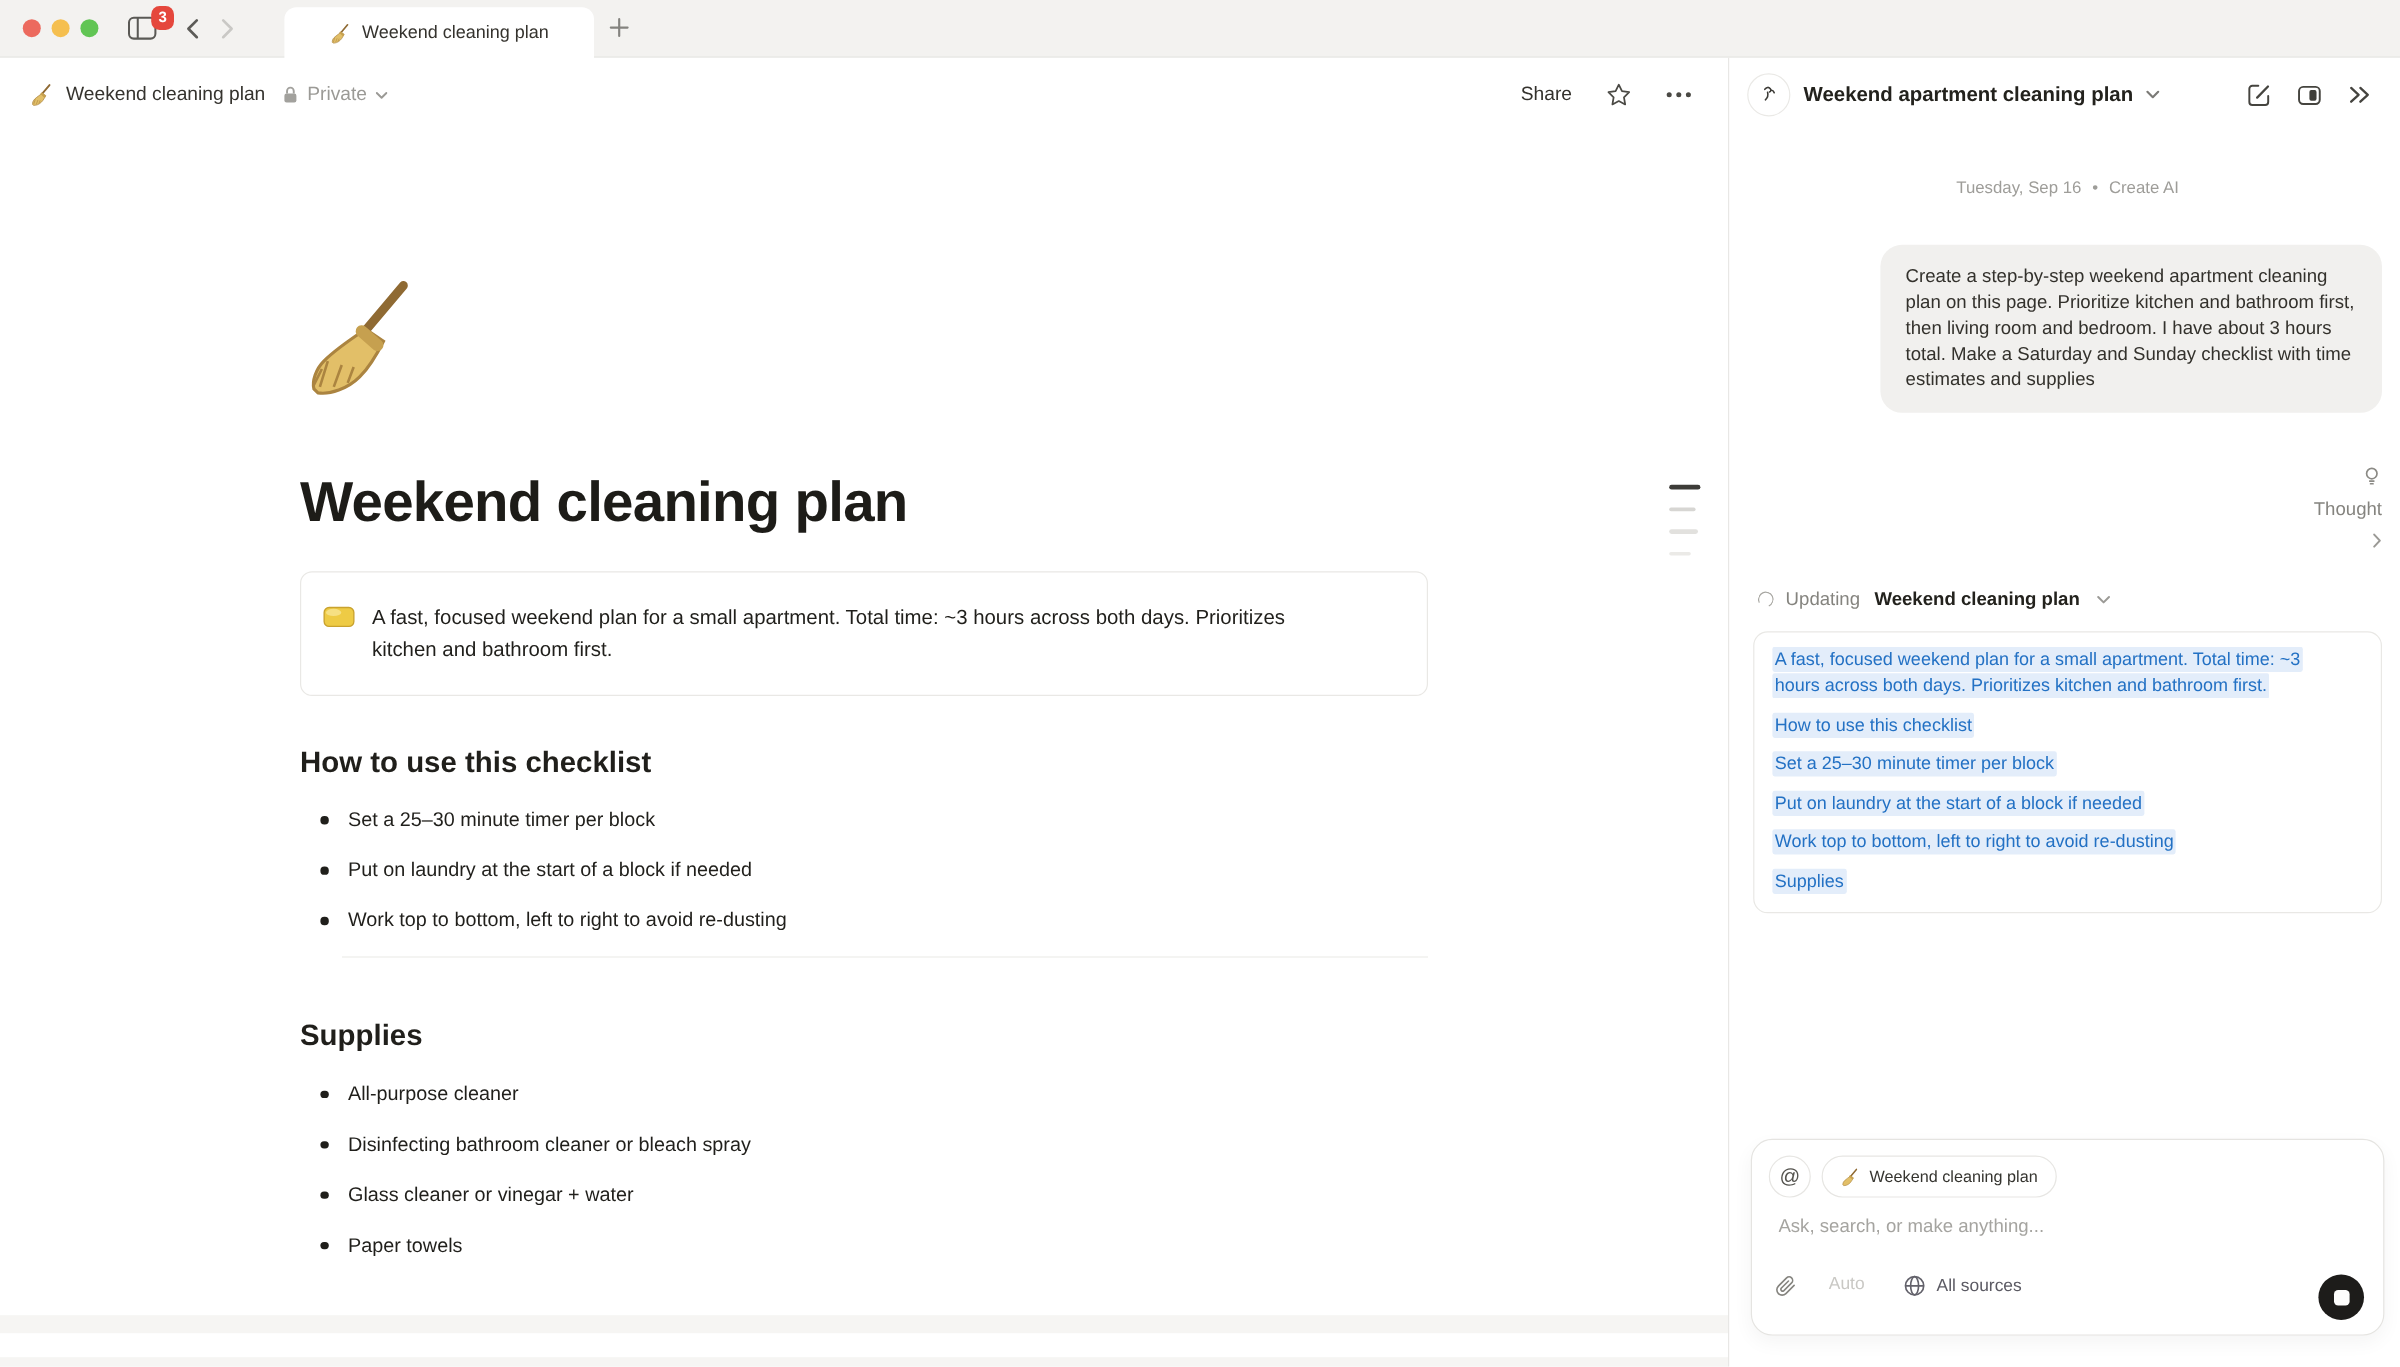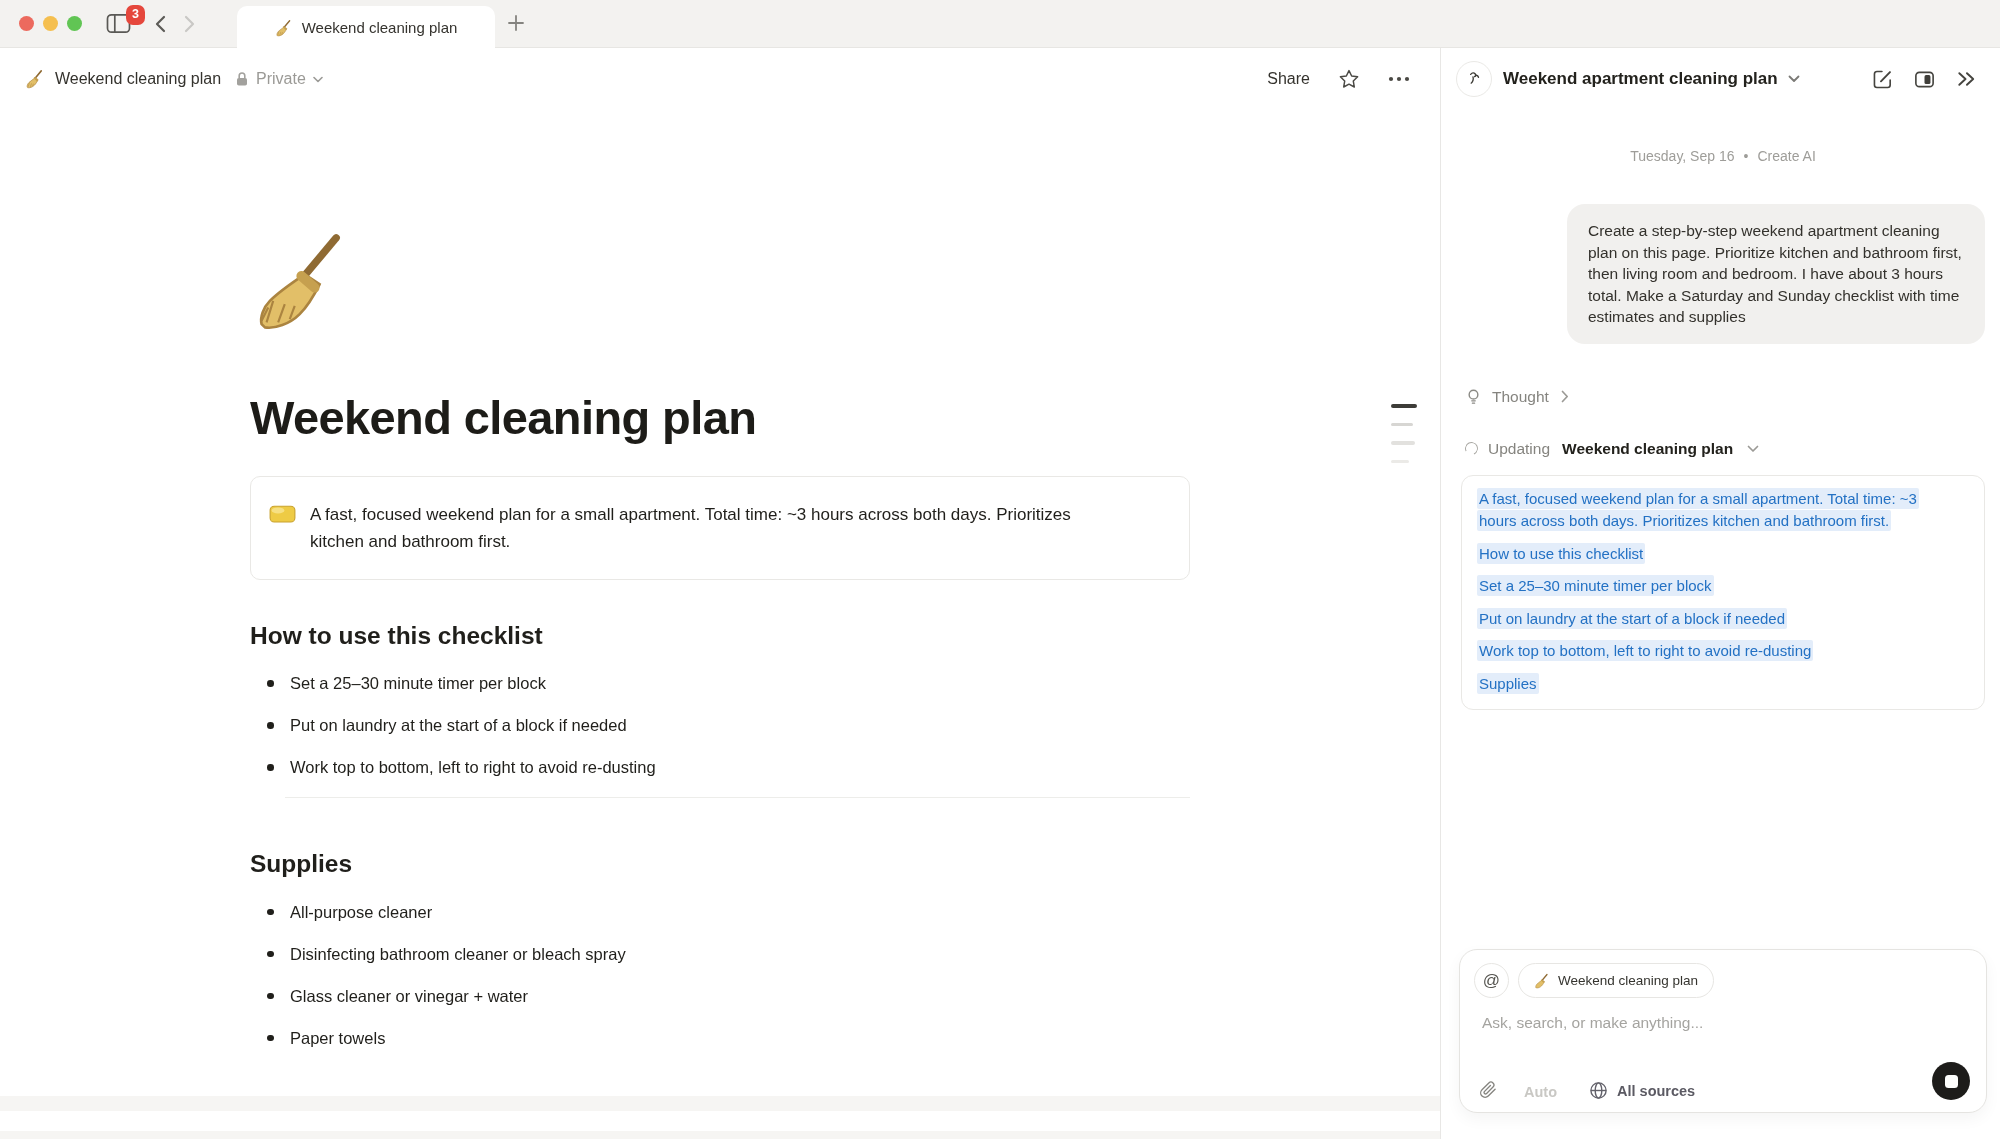--- a/index.html
+++ b/index.html
@@ -74,22 +74,22 @@
   .panel-title { font-size:17px; font-weight:600; color:#23221d; }
   .panel-title-chevron { margin-left:10px; display:flex; }
   .panel-actions { margin-left:auto; display:flex; align-items:center; gap:19px; }
   .icon-btn { display:flex; align-items:center; justify-content:center; }
 
   .chat { position:absolute; top:62px; left:0; right:0; bottom:0; padding:0 15px 0 20px; }
   .date-row { margin-top:38px; display:flex; justify-content:center; gap:9px;
     font-size:14px; color:#9e9d99;align-items:flex-end; }
   .bubble { margin-top:40px; margin-left:auto; width:418px; background:#f1f0ee; border-radius:18px;
     padding:16px 21px; font-size:15.5px; line-height:21.5px; color:#33312c; }
-  .thought-row { margin-top:44px; display:flex; align-items:center; gap:10px;
-    font-size:15.5px; color:#85847f; padding-left:4px; }
+  .thought-row { margin-top:44px; display:flex; align-items:flex-end; gap:10px;
+    font-size:15.5px; color:#85847f; padding-left:4px;flex-direction:column; }
   .updating-row { margin-top:34px; display:flex; align-items:center; gap:10px;
     font-size:15.5px; padding-left:4px; }
   .updating-label { color:#85847f; }
   .updating-target { color:#23221d; font-weight:600; margin-left:2px; }
   .spinner { width:13px; height:13px; border-radius:50%; border:1.6px solid #a8a7a2;
     border-bottom-color:transparent; transform:rotate(20deg); }
   .diff-card { margin-top:17px; border:1px solid #e9e8e5; border-radius:12px;
     padding:12px 15px 14px; background:#fff; }
   .diff-card p { margin:0 0 10px; font-size:15px; line-height:22.5px; max-width:476px; }
   .diff-card p:last-child { margin-bottom:0; }
@@ -100,21 +100,21 @@
     border:1px solid #e5e4e1; border-radius:18px; background:#fff;
     box-shadow:0 6px 16px rgba(0,0,0,0.045); padding:13px 14px 10px; display:flex; flex-direction:column; }
   .chips-row { display:flex; align-items:center; gap:9px; }
   .at-btn { width:35px; height:35px; border:1px solid #e7e6e3; border-radius:50%;
     display:flex; align-items:center; justify-content:center; font-size:17px; color:#55544f; background:#fff; }
   .page-chip { height:35px; border:1px solid #e7e6e3; border-radius:18px; display:flex;
     align-items:center; gap:8px; padding:0 15px; font-size:13.5px; color:#35342f; background:#fff; }
   .composer-input { border:0; outline:0; margin-top:16px; padding:0 0 0 8px; font-size:15.5px;
     color:#0c4a6e; font-family:inherit; width:96%; background:transparent; }
   .composer-input::placeholder { color:#a5a4a0; }
-  .composer-bottom { margin-top:auto; display:flex; align-items:flex-end; padding:0 2px 2px 4px;font-weight:bold; }
+  .composer-bottom { margin-top:auto; display:flex; align-items:flex-start; padding:0 2px 2px 4px; }
   .auto-label { margin-left:26px; font-size:14.5px; color:#c9c8c4; }
   .sources { margin-left:32px; display:flex; align-items:center; gap:9px; font-size:14.5px; color:#5b5a63; }
   .stop-btn { margin-left:auto; width:38px; height:38px; border-radius:50%; background:#1d1c1a;
     display:flex; align-items:center; justify-content:center; }
   .stop-square { width:13px; height:13px; border-radius:3.5px; background:#fdfdfc; }
 </style>
 </head>
 <body>
 
 <div class="app">

